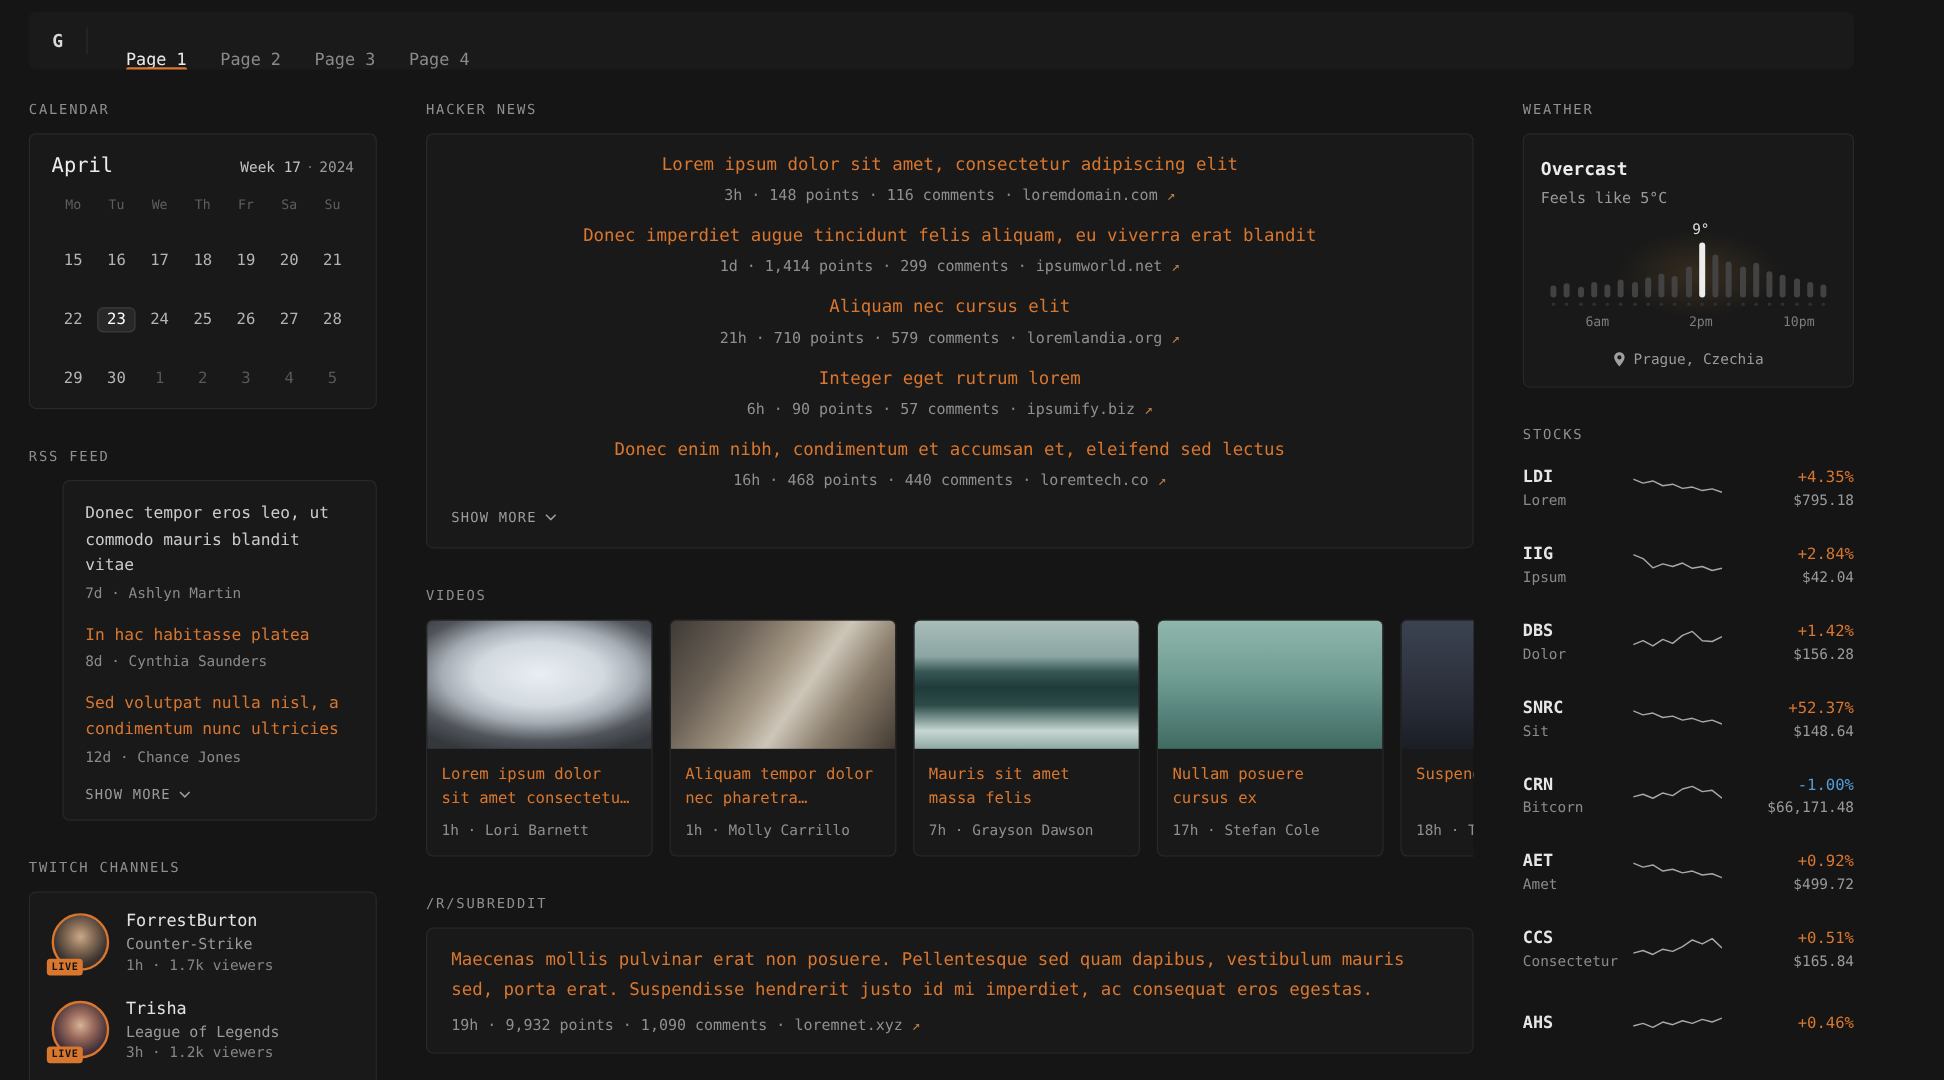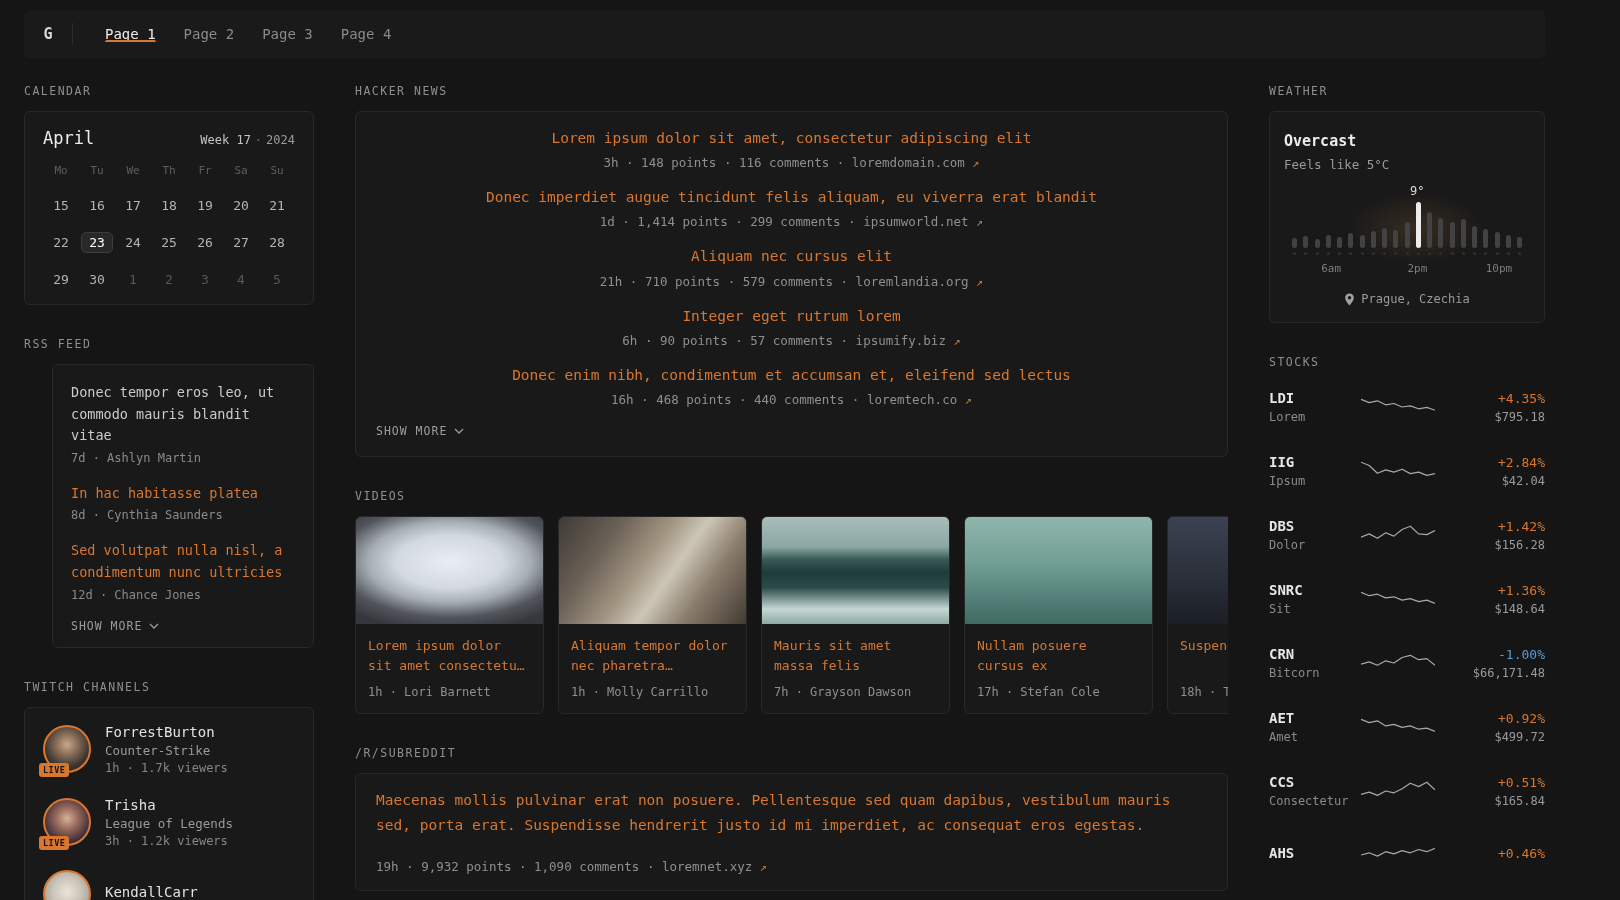--- a/index.html
+++ b/index.html
@@ -14,21 +14,21 @@
 
   
   .nav {
     margin:10px 24px 0; width:1521px; height:48px;
     background:#1a1a1a; border-radius:6px;
     display:flex; align-items:stretch;
   }
   .nav-logo { width:48px; display:flex; align-items:center; justify-content:center;
     color:#d9d9d9; font-size:15px; font-weight:bold; cursor:pointer; }
   .nav-sep { width:1px; background:#2c2c2c; margin:13px 18px 13px 0; }
-  .nav-tabs { display:flex; align-items:center; }
+  .nav-tabs { display:flex; align-items:flex-end; }
   .tab { padding:0 14px; display:flex; align-items:center; color:#8a8a8a; font-size:14px;
     position:relative; cursor:pointer; }
   .tab.active { color:#ececec; }
   .tab.active::after { content:""; position:absolute; left:14px; right:14px; bottom:0;
     height:2px; background:var(--accent); border-radius:2px 2px 0 0; }
 
   
   .columns { display:flex; gap:41px; margin:26px 0 0 24px; width:1521px; align-items:flex-start; }
   .col-left  { width:290px; flex:none; }
   .col-mid   { flex:1; min-width:0; }
@@ -39,21 +39,21 @@
   .card { background:var(--card); border:1px solid var(--border); border-radius:6px; }
 
   
   .cal { padding:16px 18px 14px; }
   .cal-head { display:flex; justify-content:space-between; align-items:baseline; margin-bottom:15px; }
   .cal-month { font-size:17px; color:#ececec; }
   .cal-weekinfo { font-size:12px; }
   .cal-week { color:#c4c4c4; }
   .cal-sep  { color:#6a6a6a; margin:0 4px; }
   .cal-year { color:#9a9a9a; }
-  .cal-grid { display:grid; grid-template-columns:repeat(7,1fr); row-gap:16px; text-align:center; }
+  .cal-grid { display:grid; grid-template-columns:repeat(7,1fr); row-gap:28px; text-align:center; }
   .cal-dh { font-size:11px; color:#5e5e5e; height:16px; line-height:16px; }
   .cal-day { font-size:13px; color:#b4b4b4; height:21px; line-height:21px; }
   .cal-day.muted { color:#585858; }
   .cal-day.selected { background:#282828; border:1px solid #3c3c3c; border-radius:5px;
     color:#ffffff; width:32px; justify-self:center; line-height:19px; }
 
   
   .rss { padding:8px 18px 2px;margin-left:28px; }
   .rss-item { padding:9px 0; cursor:pointer; }
   .rss-title { font-size:13.5px; line-height:1.6; color:#cbcbcb; }
@@ -77,21 +77,21 @@
   
   .hn { padding:8px 20px 6px;text-align:center; }
   .hn-item { padding:7px 0; }
   .hn-title { color:var(--accent); font-size:14.5px; line-height:1.6; cursor:pointer; }
   .hn-meta { margin-top:4px; font-size:12.5px; line-height:17px; color:#8f8f8f; }
   .src { color:#8f8f8f; cursor:pointer; }
   .arrow { color:#bb7f48; font-size:12px; }
 
   .reddit { padding:14px 20px 16px; }
   .rd-title { color:var(--accent); font-size:14.5px; line-height:1.75; cursor:pointer; }
-  .rd-meta { margin-top:20px; font-size:12.5px; color:#8f8f8f; }
+  .rd-meta { margin-top:7px; font-size:12.5px; color:#8f8f8f; }
 
   
   .videos-row { display:flex; gap:14px; overflow:hidden; }
   .video-card { width:189px; flex:none; background:var(--card); border:1px solid var(--border);
     border-radius:6px; overflow:hidden; cursor:pointer; }
   .video-thumb { height:107px; }
   .video-body { padding:12px 12px 14px; }
   .video-title { color:var(--accent); font-size:13px; line-height:1.55; height:40px; overflow:hidden; }
   .video-meta { margin-top:9px; color:#8f8f8f; font-size:12px; }
 
@@ -498,21 +498,21 @@
 
         <div class="stock-row">
           <div class="stock-id">
             <div class="stock-ticker">SNRC</div>
             <div class="stock-name">Sit</div>
           </div>
           <svg class="spark" viewBox="0 0 74 26">
               <polyline points="0.0,6.4 8.2,9.7 16.4,8.2 24.7,11.9 32.9,10.8 41.1,14.1 49.3,12.6 57.6,15.6 65.8,14.1 74.0,17.4" fill="none" stroke="#a8a8a8" stroke-width="1.2" stroke-linejoin="round"></polyline>
             </svg>
           <div class="stock-values">
-            <div class="stock-change">+1.36%</div>
+            <div class="stock-change">+52.37%</div>
             <div class="stock-price">$148.64</div>
           </div>
         </div>
 
         <div class="stock-row">
           <div class="stock-id">
             <div class="stock-ticker">CRN</div>
             <div class="stock-name">Bitcorn</div>
           </div>
           <svg class="spark" viewBox="0 0 74 26">

